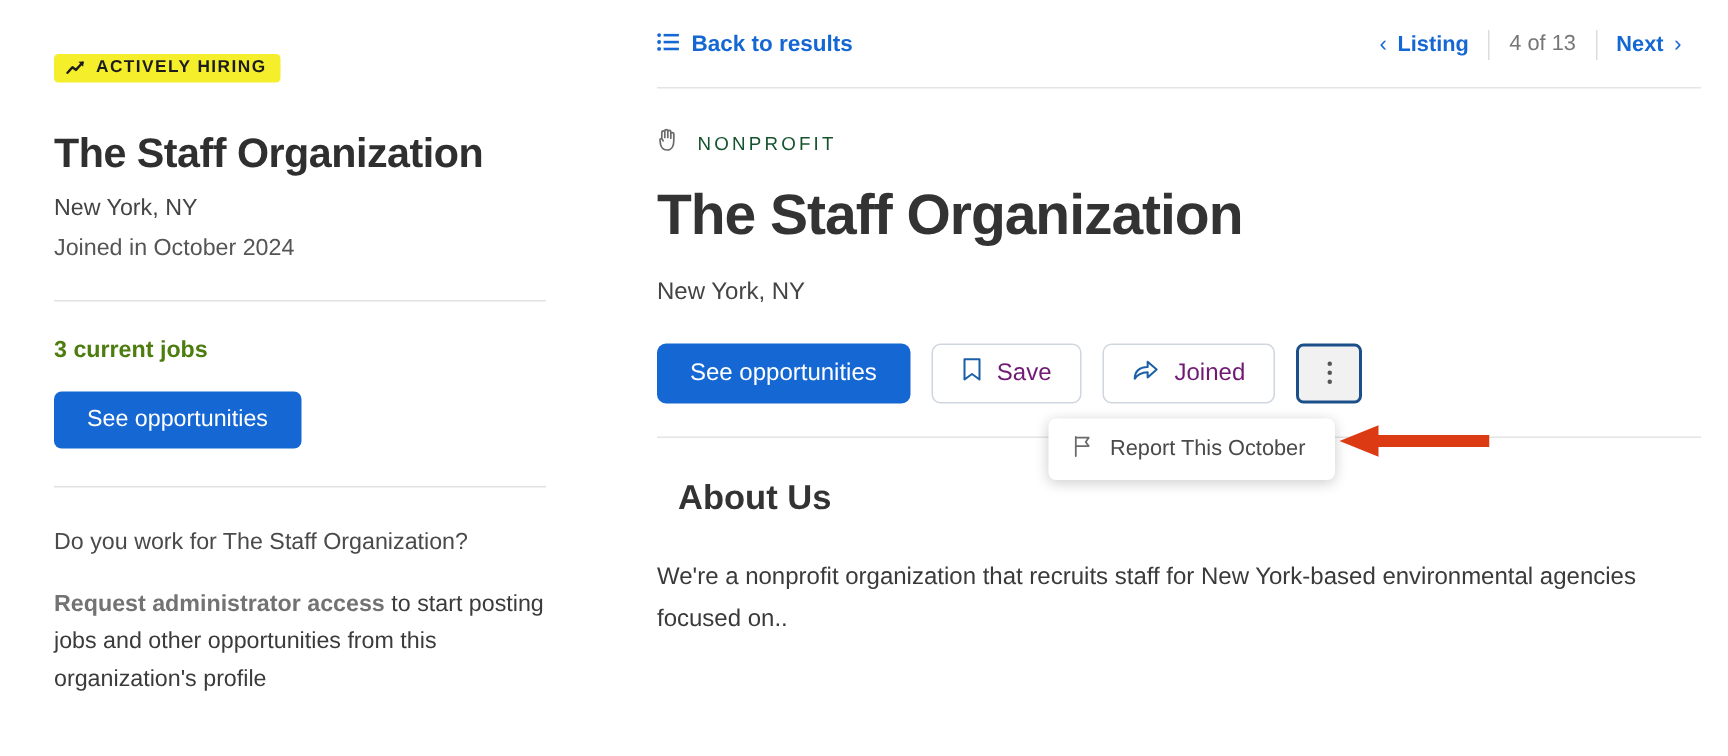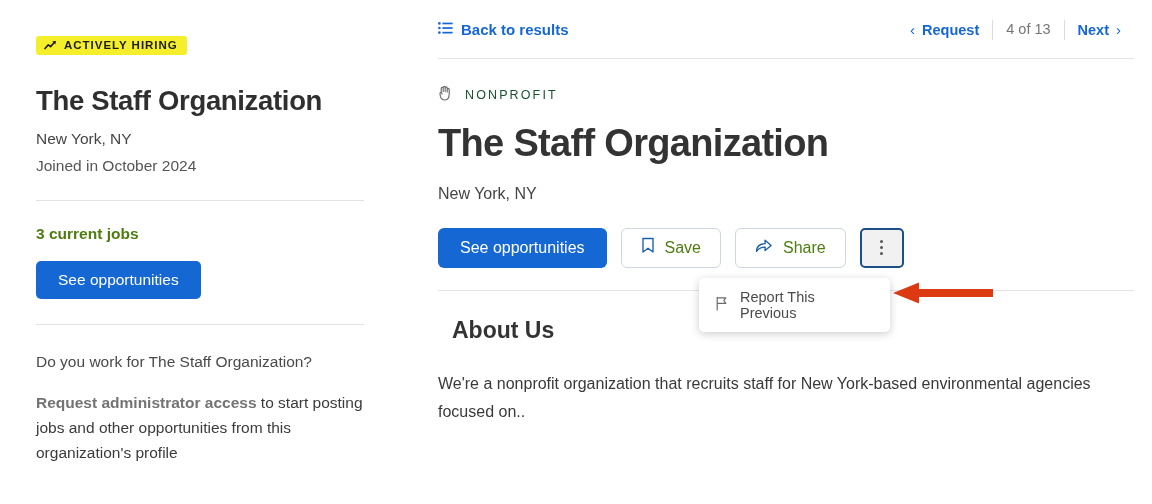--- a/index.html
+++ b/index.html
@@ -70,21 +70,21 @@
   .loc { margin:20px 0 0 0; font-size:16px; color:#444; }
 
   .actions { display:flex; align-items:center; gap:14px; margin-top:25px; position:relative; }
   .act-primary {
     display:inline-flex; align-items:center; justify-content:center;
     height:40px; padding:0 22px; background:#1567d3; color:#fff;
     border:none; border-radius:6px; font-size:16px; font-family:inherit; cursor:pointer;
   }
   .act-ghost {
     display:inline-flex; align-items:center; justify-content:center; gap:10px;
-    height:40px; padding:0 19px; background:#fff; color:#4d7c0f;
+    height:40px; padding:0 19px; background:#fff; color:#701a75;
     border:1px solid #cfd6dd; border-radius:6px; font-size:16px;
     font-family:inherit; cursor:pointer;
   }
   .act-kebab {
     width:44px; height:40px; background:#f1f1f1;
     border:2px solid #1b4f8a; border-radius:5px; cursor:pointer;
     display:flex; align-items:center; justify-content:center;
   }
   .kdot { width:3px; height:3px; border-radius:50%; background:#555; margin:1.5px 0; }
 
@@ -149,21 +149,21 @@
             <rect x="4.4" y="6.2" width="10.2" height="1.7" fill="#1567d3"></rect>
             <rect x="4.4" y="10.8" width="10.2" height="1.7" fill="#1567d3"></rect>
           </svg>
         </span>
         <span>Back to results</span>
       </a>
 
       <div class="pager">
         <span class="pg-btn">
           <span class="chev">‹</span>
-          <span>Request</span>
+          <span>Listing</span>
         </span>
         <span class="pg-count">4 of 13</span>
         <span class="pg-btn">
           <span>Next</span>
           <span class="chev">›</span>
         </span>
       </div>
     </div>
 
     <hr class="hr-top">
@@ -191,39 +191,39 @@
         </span>
         <span>Save</span>
       </button>
 
       <button class="act-ghost">
         <span>
           <svg width="18" height="17" viewBox="0 0 18 17">
             <path d="M1.5 14.5c0-5.2 3.6-7.6 8.6-7.8V3.2l6 5.2-6 5.2v-3.5c-4 .1-6.5.9-8.6 4.4z" fill="none" stroke="#1b5fa8" stroke-width="1.35" stroke-linejoin="round"></path>
           </svg>
         </span>
-        <span>Share</span>
+        <span>Joined</span>
       </button>
 
       <button class="act-kebab">
         <span style="display:flex;flex-direction:column;align-items:center;">
           <span class="kdot"></span>
             <span class="kdot"></span>
             <span class="kdot"></span>
         </span>
       </button>
 
       <div class="dropdown">
         <div class="dd-item">
           <span>
             <svg width="14" height="15" viewBox="0 0 14 15">
               <path d="M2.2 14V1.3M2.2 1.8h8.6l-2 2.8 2 2.8H2.2" fill="none" stroke="#6b6b6b" stroke-width="1.2" stroke-linecap="round" stroke-linejoin="round"></path>
             </svg>
           </span>
-          <span>Report This Previous</span>
+          <span>Report This October</span>
         </div>
       </div>
 
       <div class="arrow-ann">
         <svg width="100" height="22" viewBox="0 0 100 22">
           <polygon points="0,11 26,0.5 26,7 100,7 100,15 26,15 26,21.5" fill="#dc3a12"></polygon>
         </svg>
       </div>
     </div>
 

